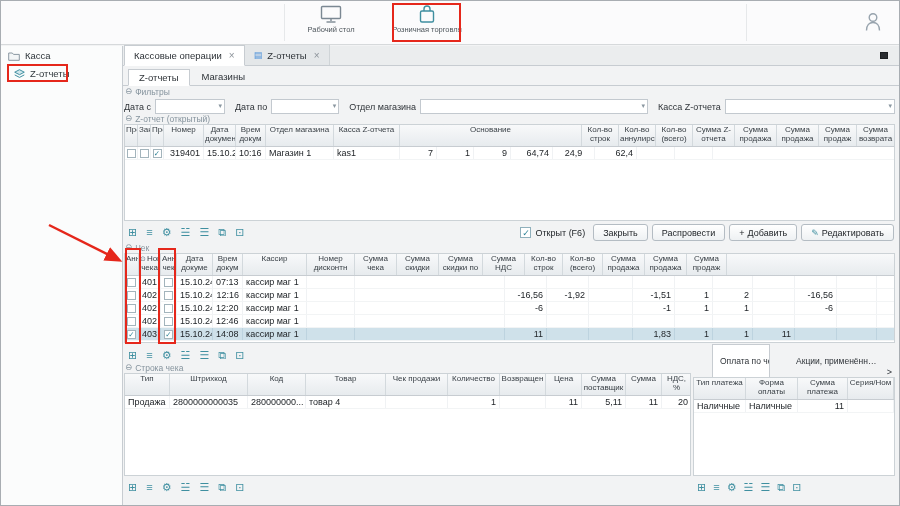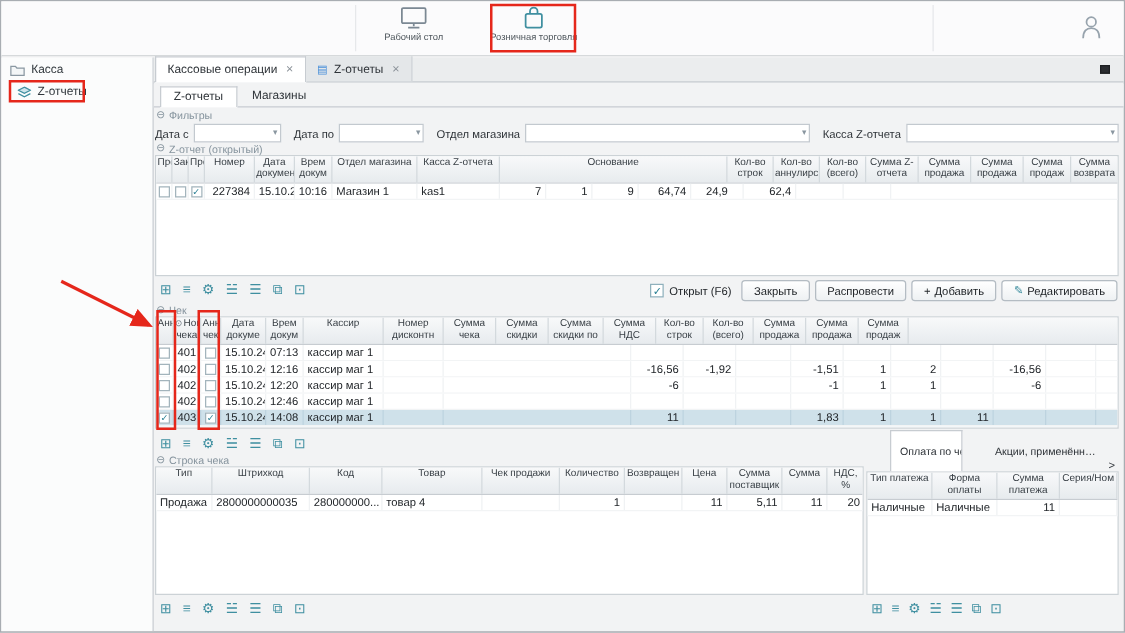--- a/index.html
+++ b/index.html
@@ -202,21 +202,21 @@
         <div class="trow">
           <div class="tcell cbc" style="width: 13px;">
             <span class="rowcb"></span>
           </div>
           <div class="tcell cbc" style="width: 13px;">
             <span class="rowcb"></span>
           </div>
           <div class="tcell cbc" style="width: 13px;">
             <span class="rowcb">✓</span>
           </div>
-          <div class="tcell" style="width: 40px; text-align: right;">227384</div>
+          <div class="tcell" style="width: 40px; text-align: right;">319401</div>
           <div class="tcell" style="width: 32px;">15.10.24</div>
           <div class="tcell" style="width: 30px;">10:16</div>
           <div class="tcell" style="width: 68px;">Магазин 1</div>
           <div class="tcell" style="width: 66px;">kas1</div>
           <div class="tcell" style="width: 37px; text-align: right;">7</div>
           <div class="tcell" style="width: 37px; text-align: right;">1</div>
           <div class="tcell" style="width: 37px; text-align: right;">9</div>
           <div class="tcell" style="width: 42px; text-align: right;">64,74</div>
           <div class="tcell" style="width: 42px; text-align: center;">24,9</div>
           <div class="tcell" style="width: 42px; text-align: right;">62,4</div>
@@ -307,21 +307,21 @@
         </div>
         <div class="trow">
           <div class="tcell cbc" style="width: 14px;">
             <span class="rowcb"></span>
           </div>
           <div class="tcell" style="width: 22px; text-align: right;">402</div>
           <div class="tcell cbc" style="width: 16px;">
             <span class="rowcb"></span>
           </div>
           <div class="tcell" style="width: 36px;">15.10.24</div>
-          <div class="tcell" style="width: 30px;">12:16</div>
+          <div class="tcell" style="width: 30px; text-align: right;">12:16</div>
           <div class="tcell" style="width: 64px;">кассир маг 1</div>
           <div class="tcell" style="width: 48px;"></div>
           <div class="tcell" style="width: 150px;"></div>
           <div class="tcell" style="width: 42px; text-align: right;">-16,56</div>
           <div class="tcell" style="width: 42px; text-align: right;">-1,92</div>
           <div class="tcell" style="width: 44px; text-align: right;"></div>
           <div class="tcell" style="width: 42px; text-align: right;">-1,51</div>
           <div class="tcell" style="width: 38px; text-align: right;">1</div>
           <div class="tcell" style="width: 40px; text-align: right;">2</div>
           <div class="tcell" style="width: 42px; text-align: right;"></div>

